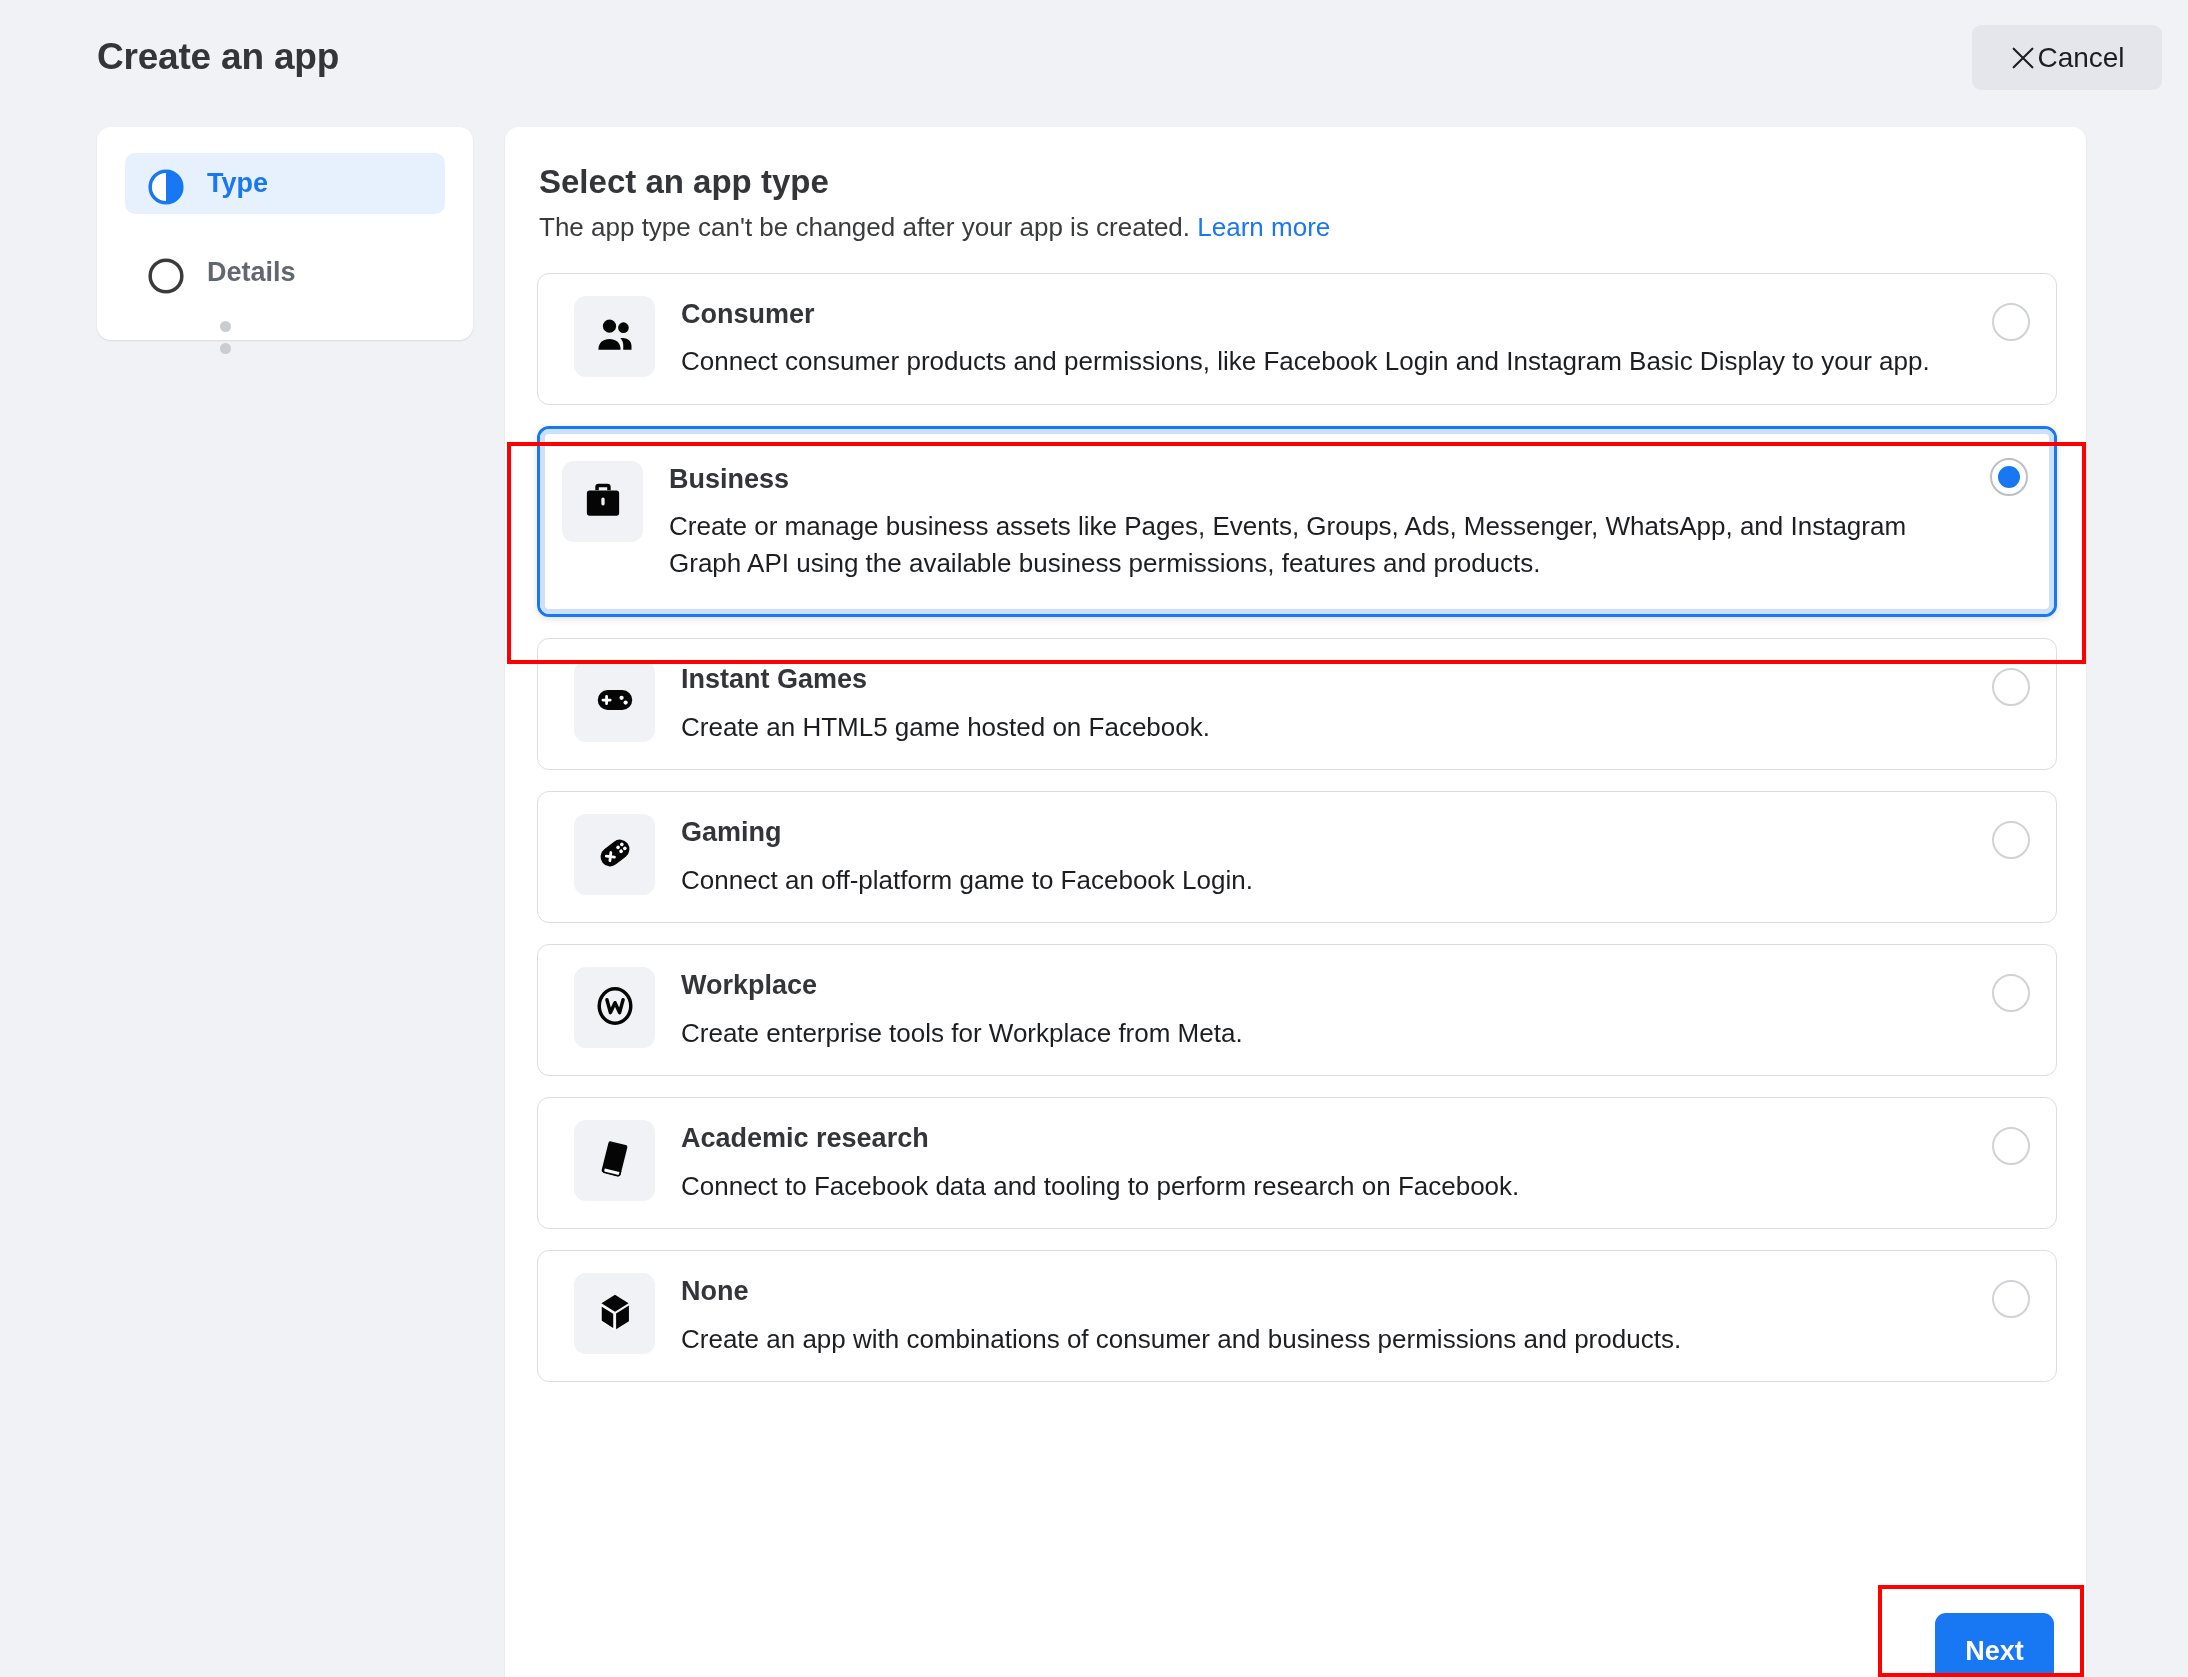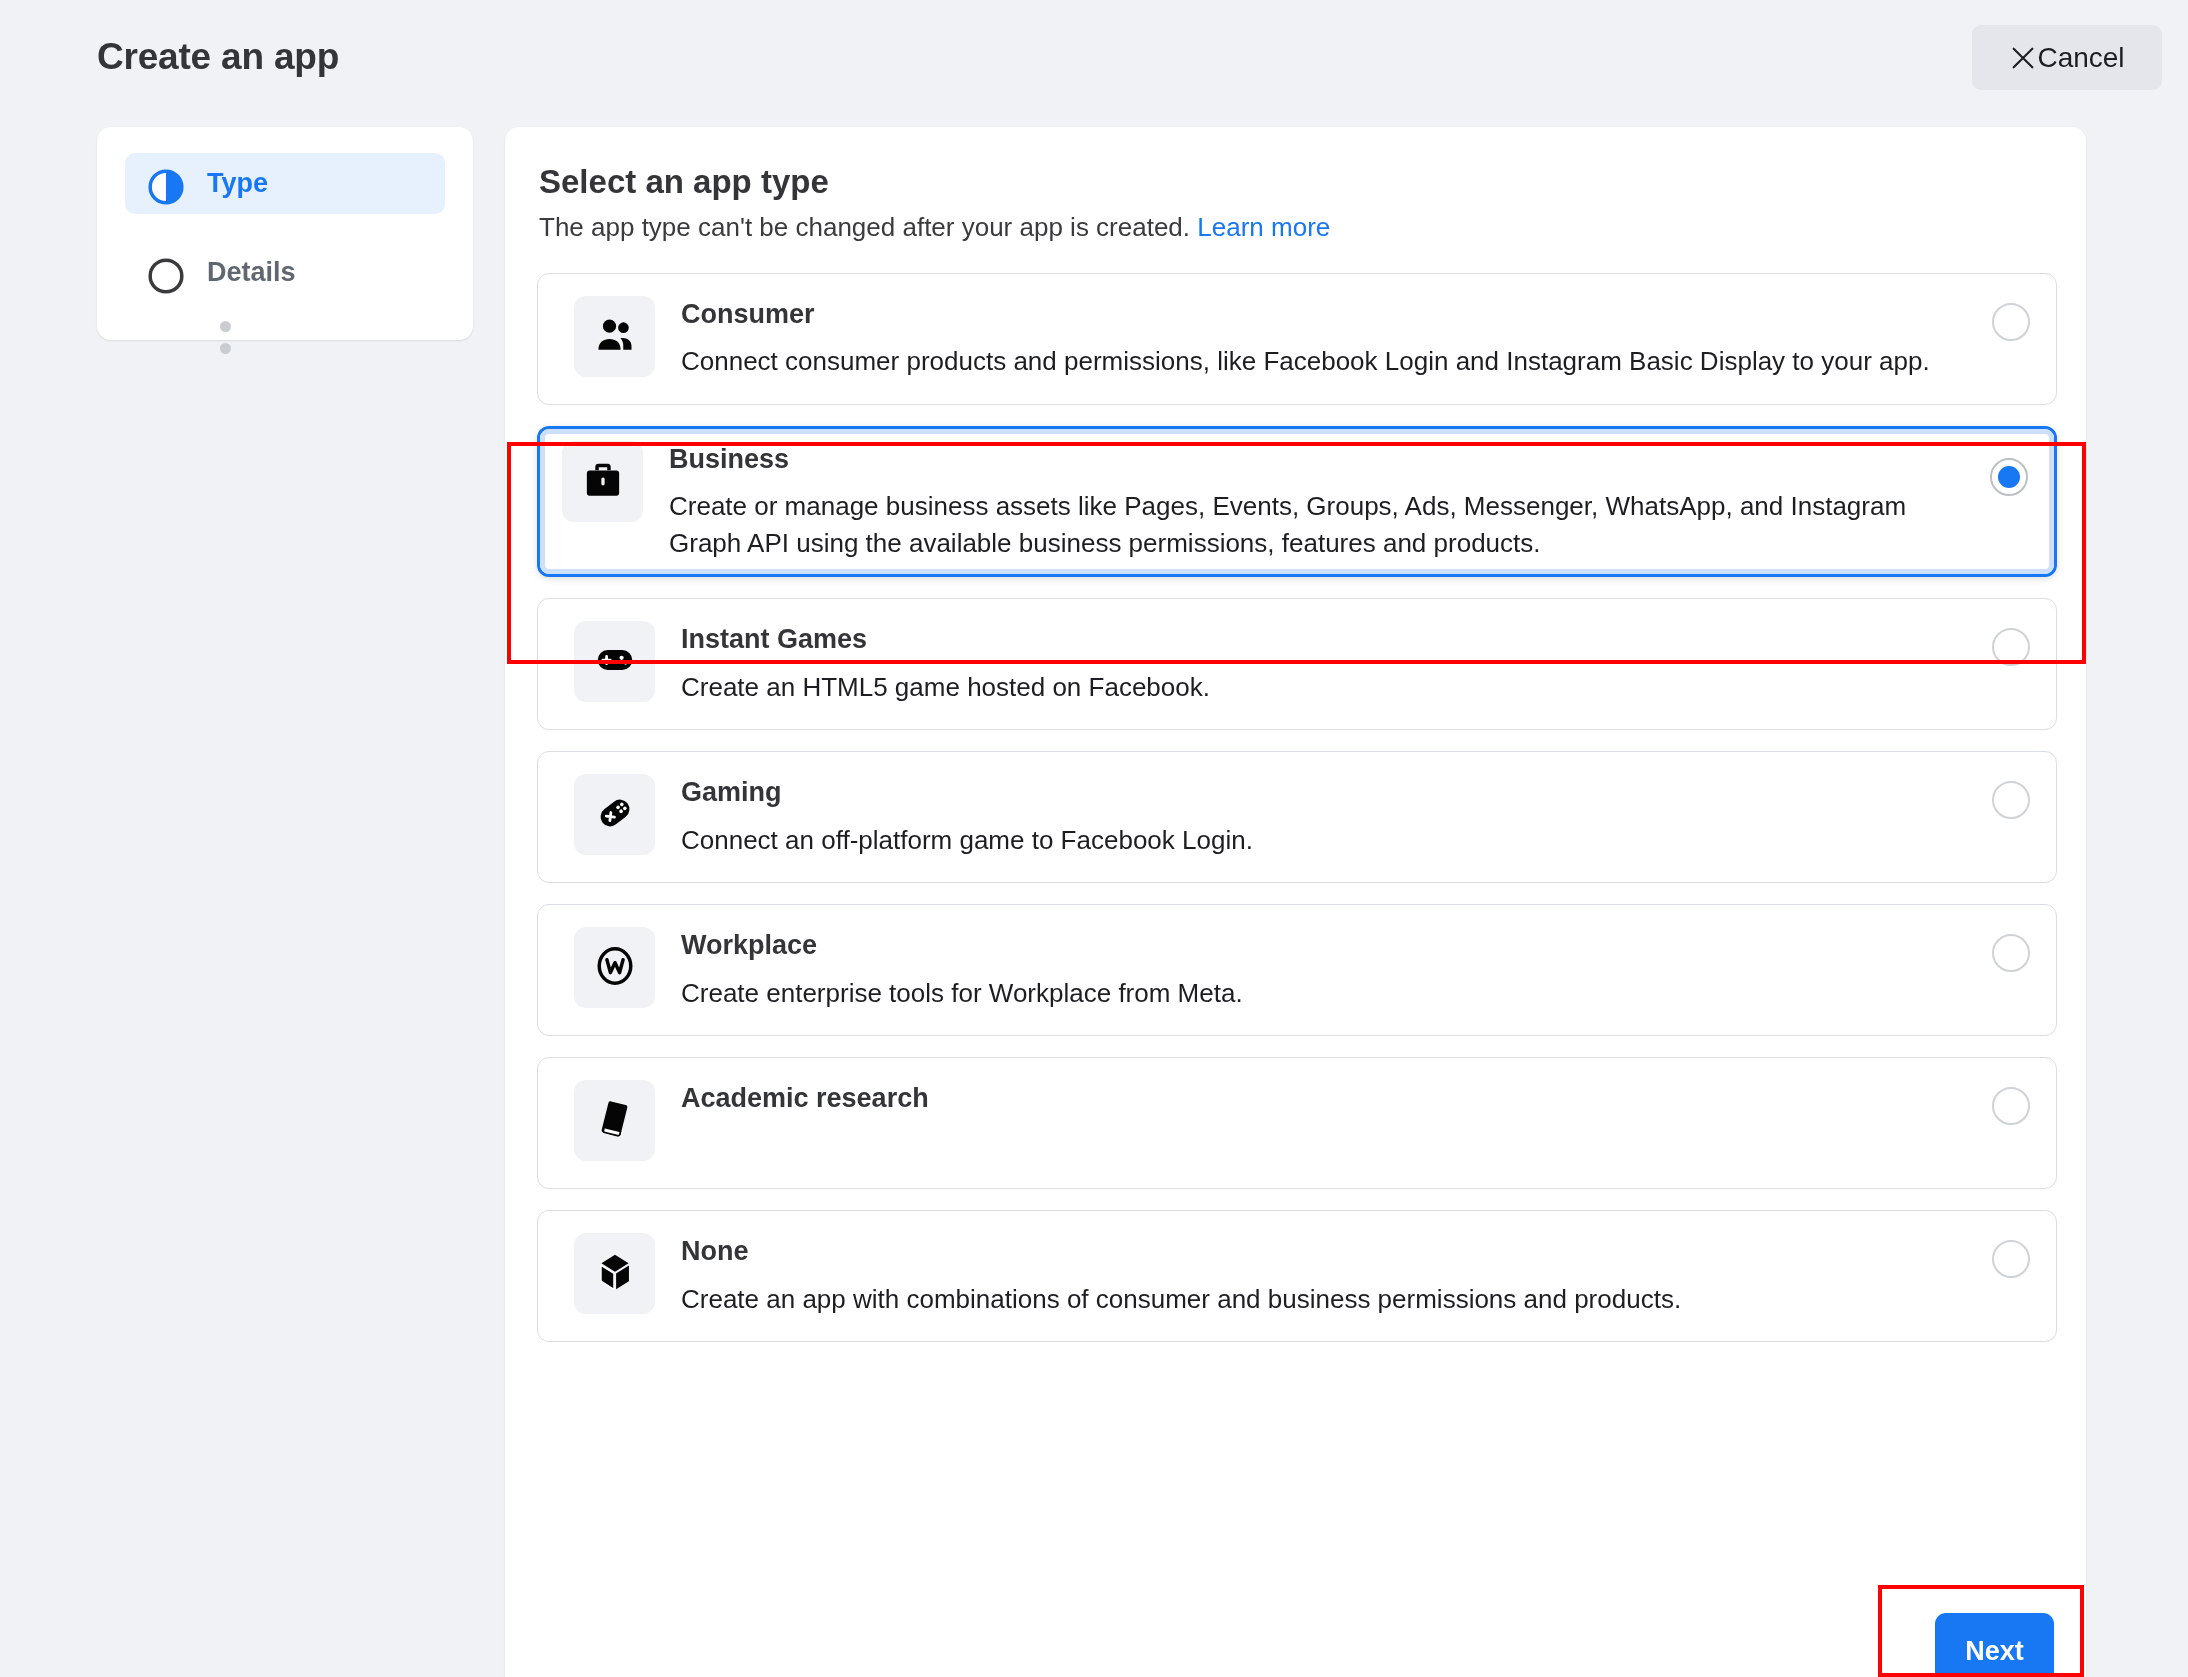--- a/index.html
+++ b/index.html
@@ -121,21 +121,21 @@
     border-radius: 12px;
     margin-bottom: 21px;
     padding: 22px 36px;
     cursor: pointer;
   }
   .option-row.selected {
     border: 3px solid #1877f2;
     outline: 5px solid #cce0fb;
     outline-offset: -8px;
     box-shadow: 0 2px 7px rgba(0,0,0,0.13);
-    padding: 12px 22px;
+    padding: 32px 22px;
   }
   .option-thumb {
     flex: 0 0 81px;
     width: 81px;
     height: 81px;
     background: #f0f2f5;
     border-radius: 12px;
     display: flex;
     align-items: center;
     justify-content: center;
@@ -357,20 +357,21 @@
             <svg viewBox="0 0 24 24" width="44" height="44" aria-hidden="true">
               <g transform="rotate(14 12 12)">
                 <path d="M7.6 3.2h8.2c.7 0 1.2.5 1.2 1.2v15.1c0 .7-.5 1.2-1.2 1.2H7.6c-.7 0-1.2-.5-1.2-1.2V4.4c0-.7.5-1.2 1.2-1.2z" fill="#050505"></path>
                 <path d="M7.4 17.9h9.1v1.6c0 .6-.4 1-1 1H8.4c-.6 0-1-.4-1-1z" fill="#ffffff" stroke="#050505" stroke-width="0.9"></path>
               </g>
             </svg>
           </span>
         </div>
         <div class="option-text">
           <div class="option-name">Academic research</div>
+          <div class="option-desc">Connect to Facebook data and tooling to perform research on Facebook.</div>
         </div>
         <span class="radio"></span>
       </div>
 
       <div class="option-row">
         <div class="option-thumb">
           <span>
             <svg viewBox="0 0 24 24" width="44" height="44" aria-hidden="true">
               <path d="M12 2.6l7.4 4.6L12 11.8 4.6 7.2z" fill="#050505"></path>
               <path d="M4.4 8.4l7 4.4v8.6l-7-4.4z" fill="#050505"></path>

